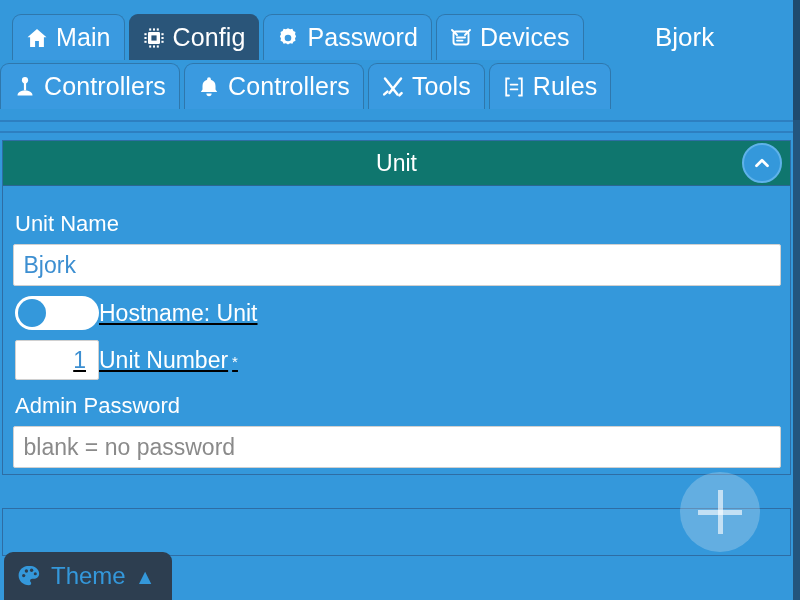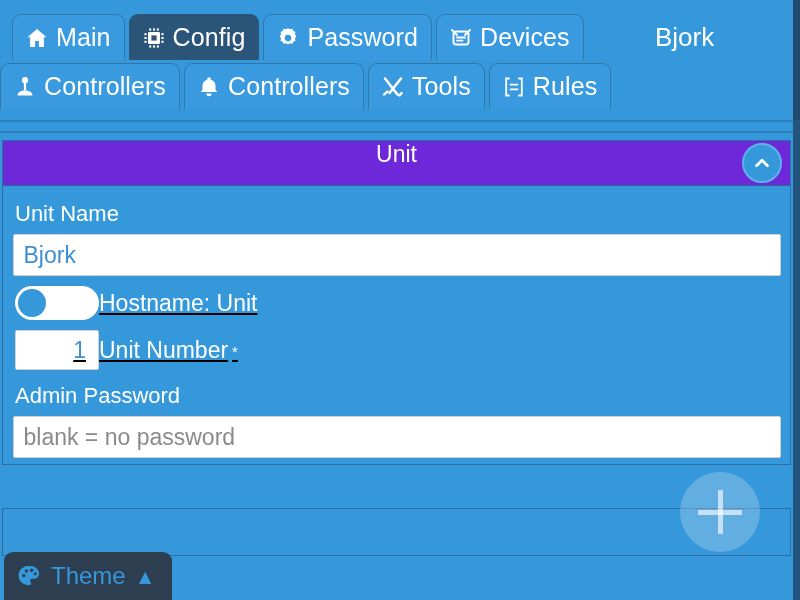--- a/index.html
+++ b/index.html
@@ -85,40 +85,40 @@
   .panel {
     position: absolute;
     left: 2px;
     width: 789px;
     border: 1px solid #2e6da4;
     background: #3498db;
   }
   .panel-header {
     position: relative;
     height: 45px;
-    background: #6d28d9;
-    display: flex; justify-content: center;
+    background: #0f766e;
+    display: flex; align-items: center; justify-content: center;
     color: #ffffff;
     font-size: 23px;
     border-bottom: 1px solid #2a6690;
   }
   .collapse-btn {
     position: absolute;
     right: 8px; top: 50%;
     transform: translateY(-50%);
     width: 40px; height: 40px;
     border-radius: 50%;
     background: #3498db;
     border: 2px solid #5fb2ea;
     display: flex; align-items: center; justify-content: center;
     cursor: pointer;
   }
   .collapse-btn svg { display: block; }
 
-  .panel-body { padding: 2px 0 6px 0; }
+  .panel-body { padding: 12px 0 6px 0; }
 
   .field-label {
     color: #ffffff;
     font-size: 22px;
     padding: 13px 12px 7px 12px;
   }
   .txt-input {
     display: block;
     width: 768px;
     margin: 0 auto;

